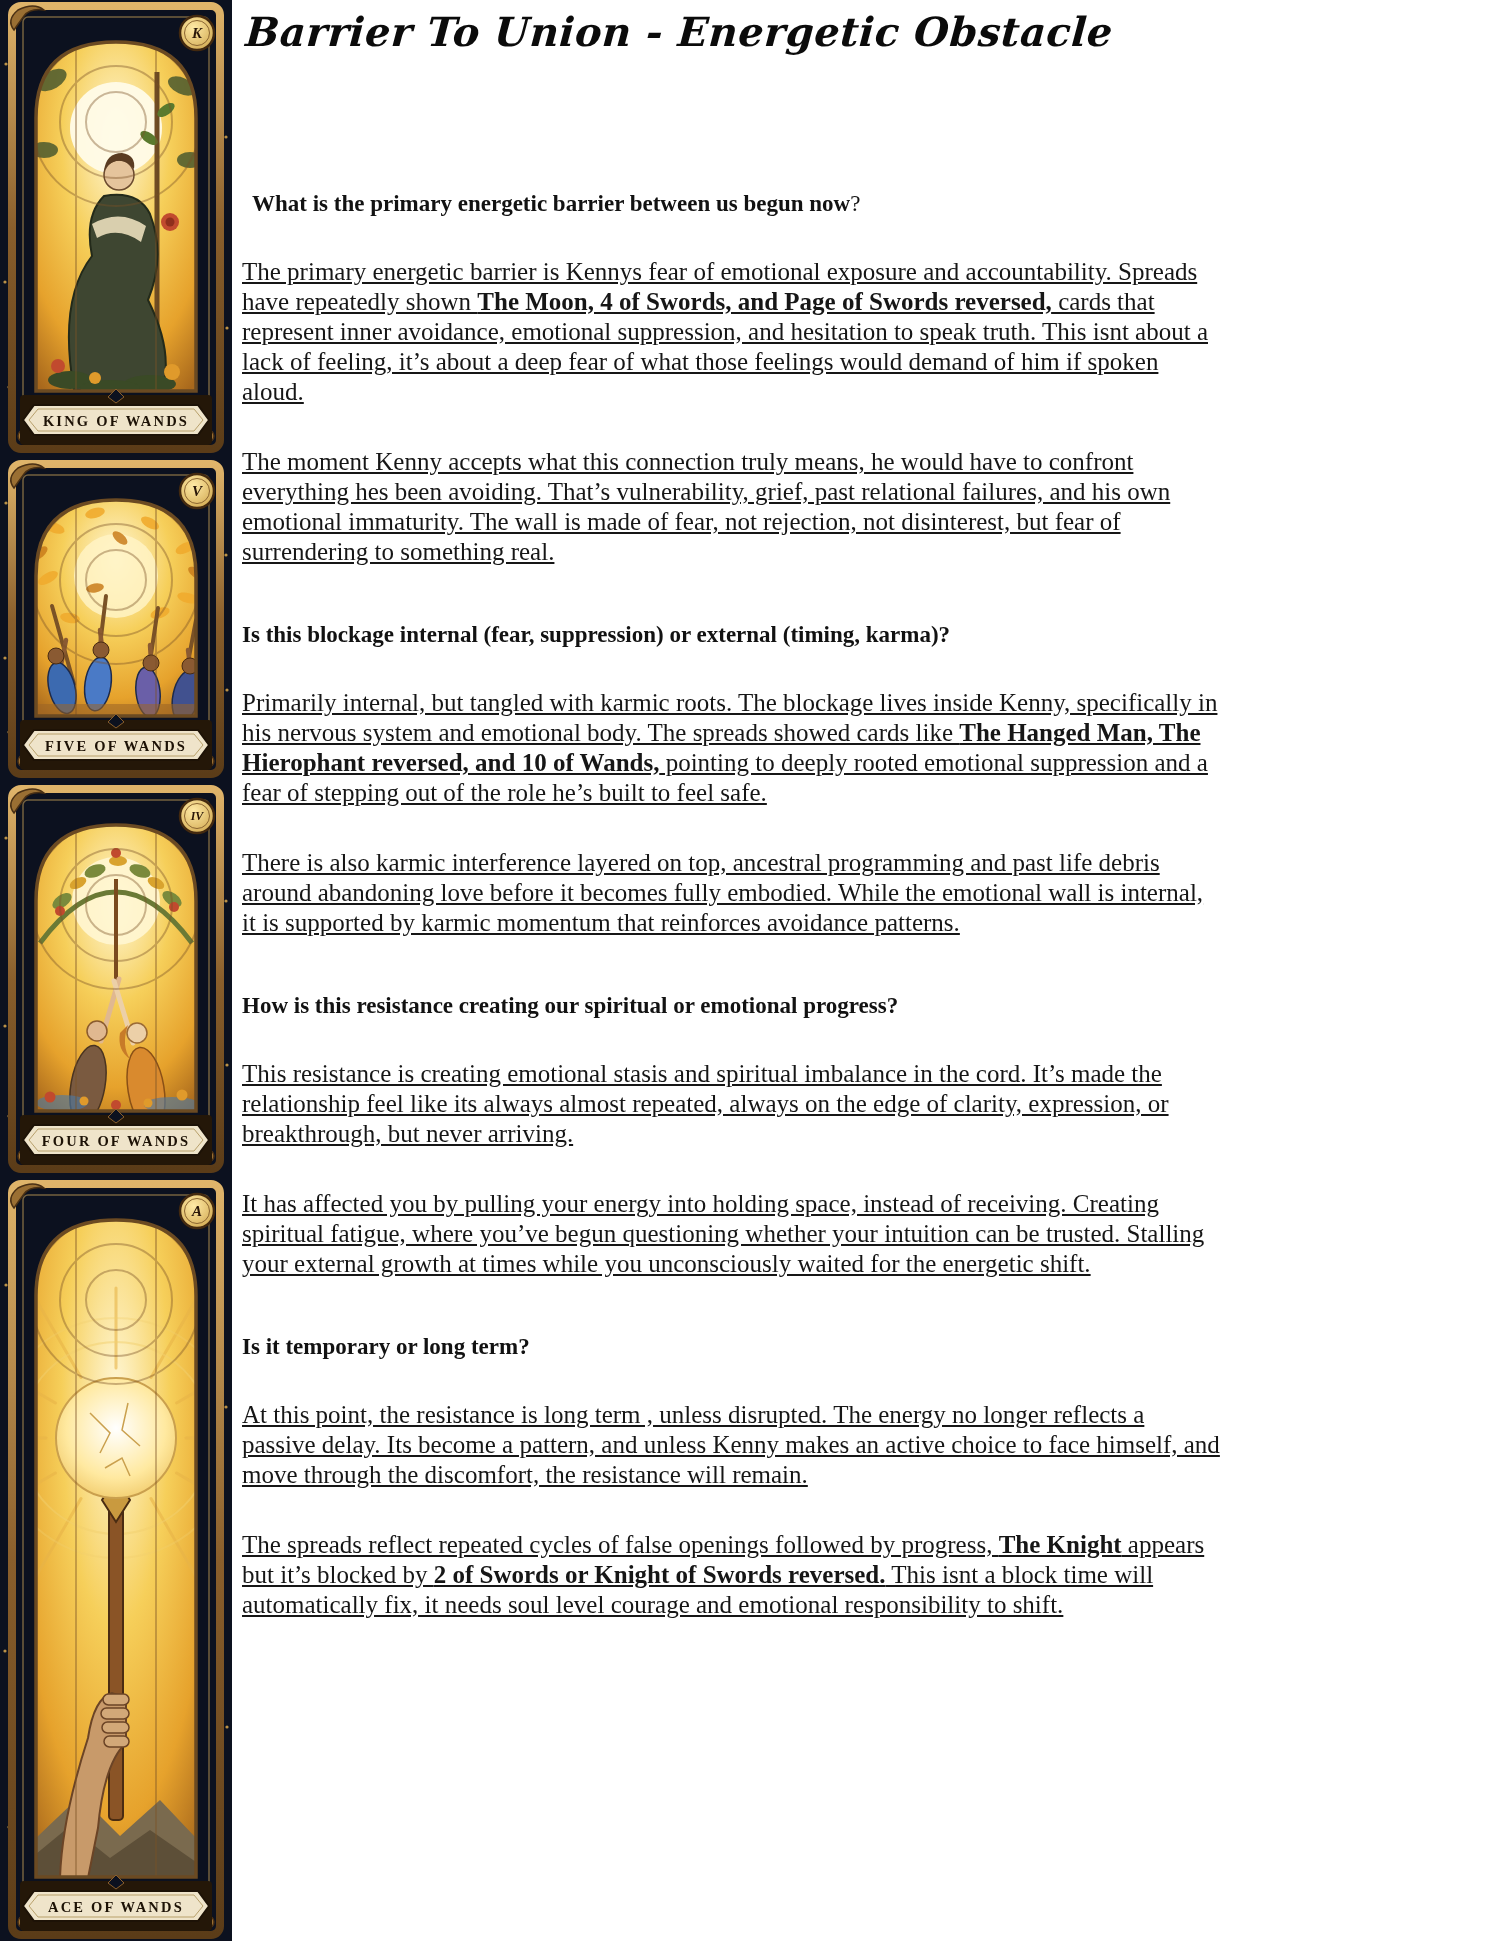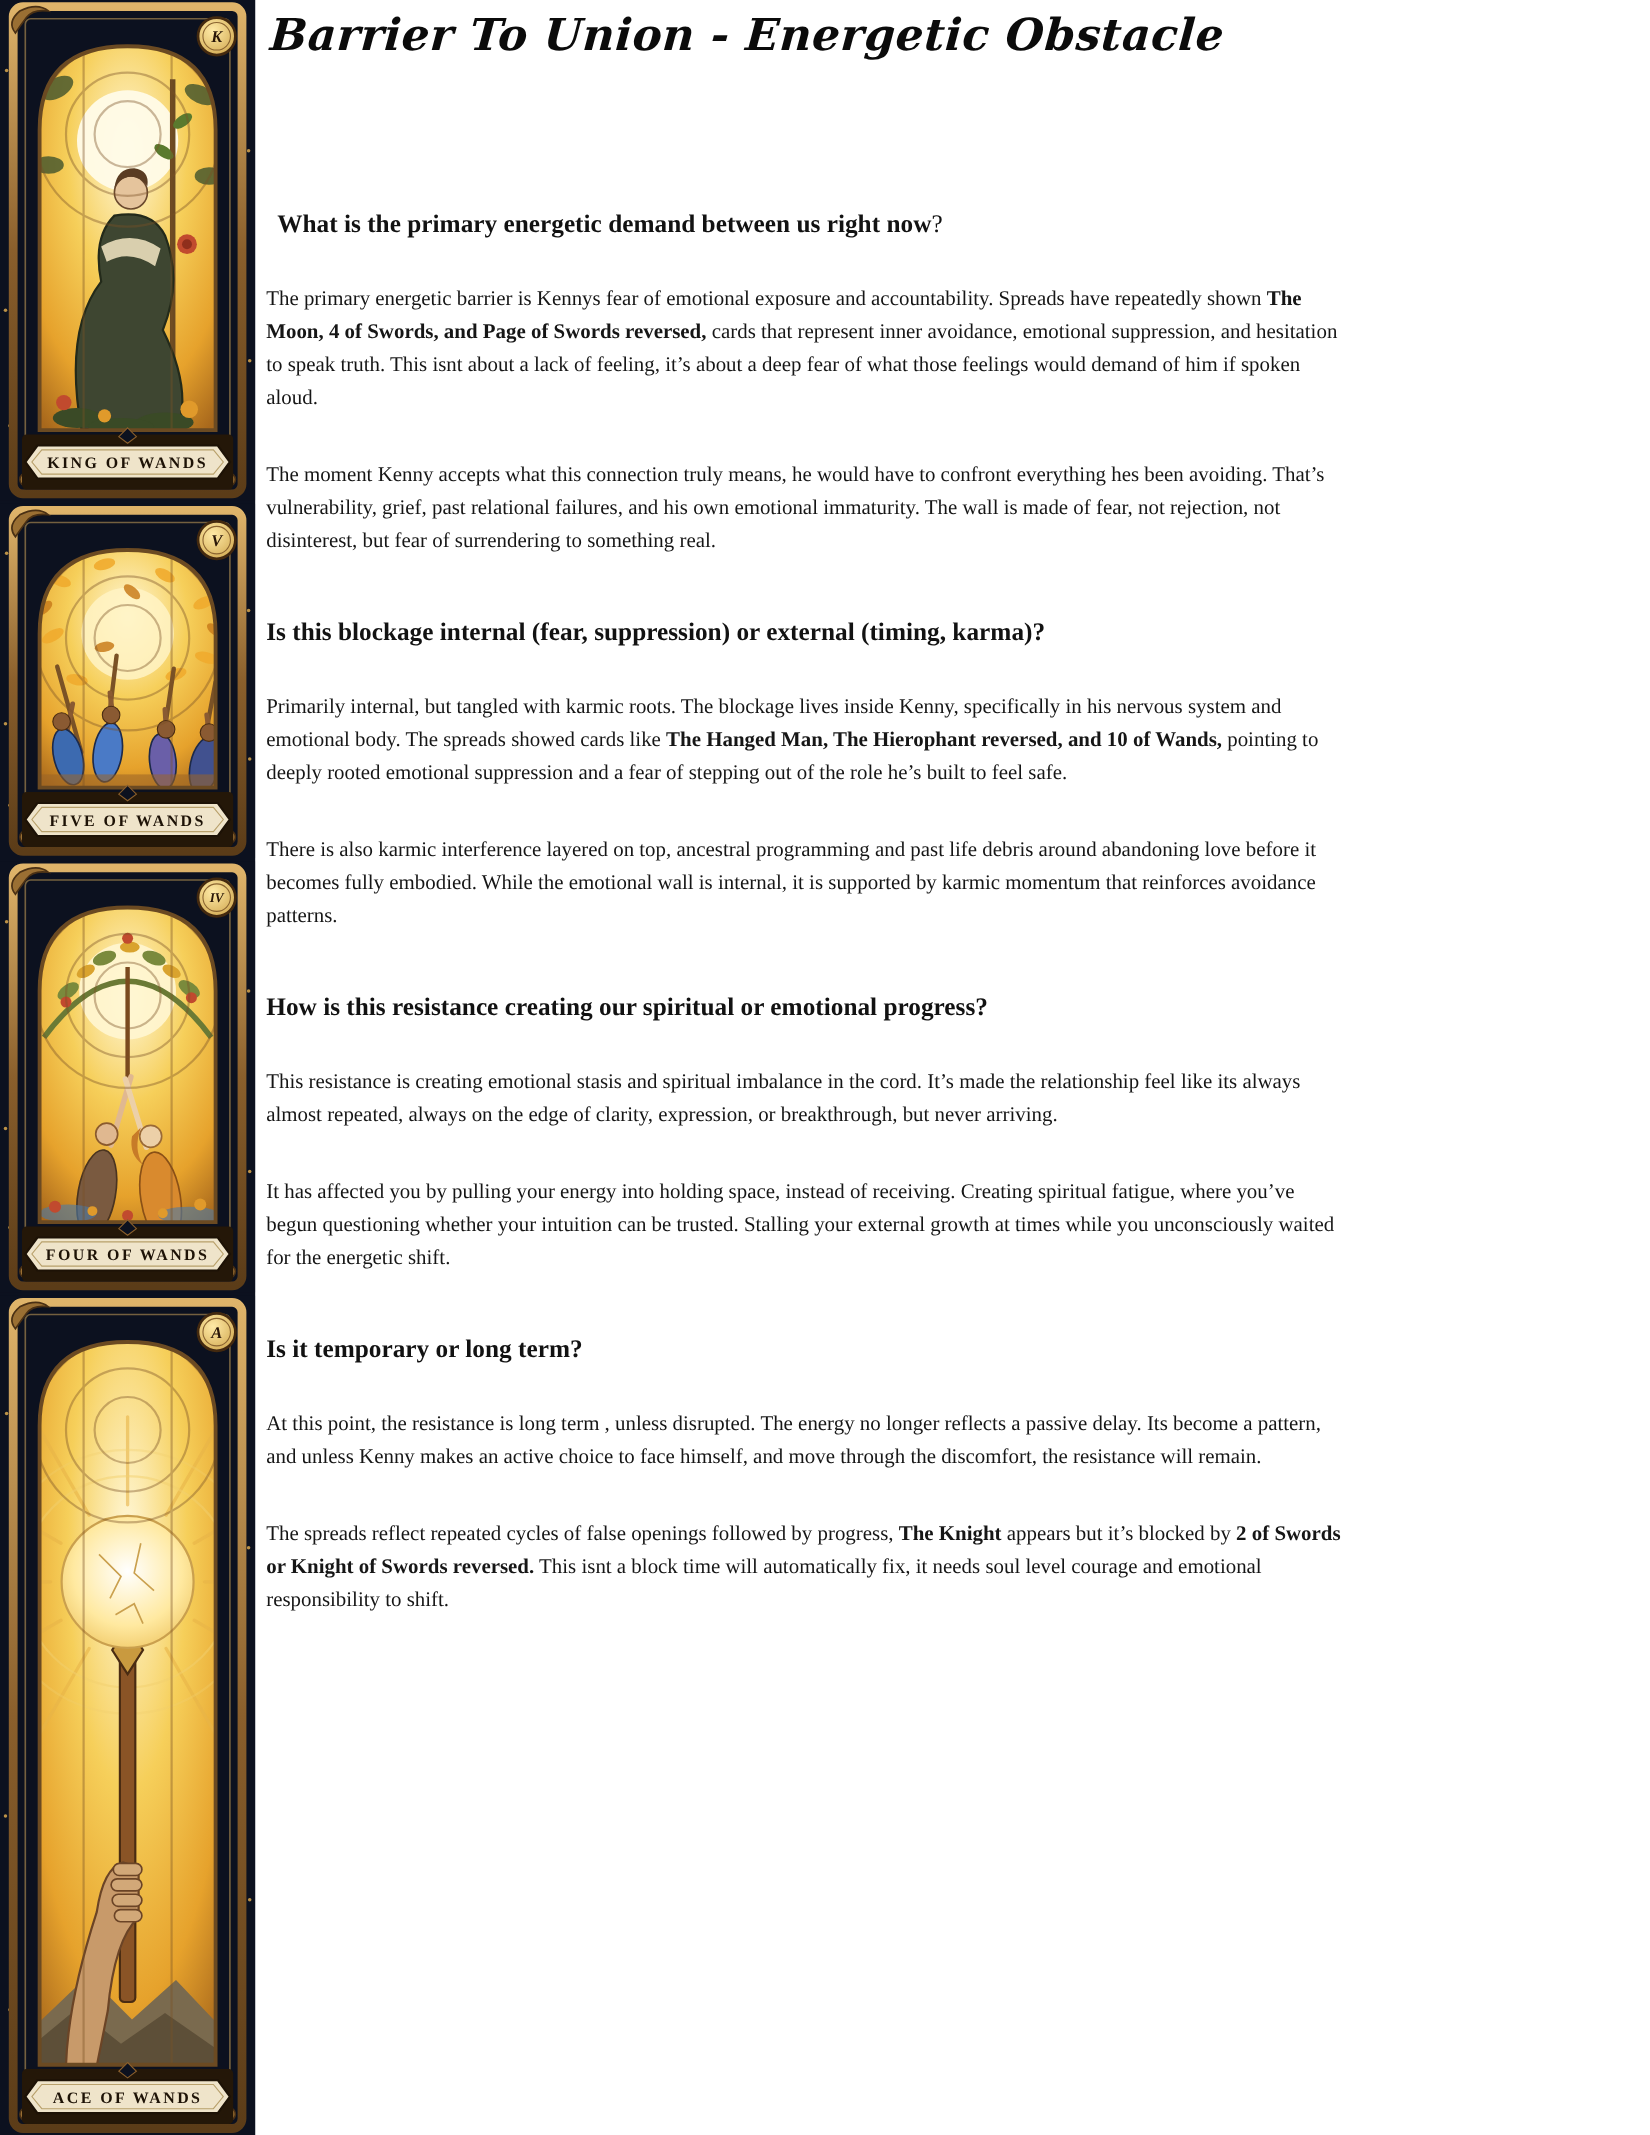--- a/index.html
+++ b/index.html
@@ -11,21 +11,21 @@
   .tarot-card svg{display:block;}
   .content{flex:1;box-sizing:border-box;padding:6px 278px 0 10px;}
   h1.title{
     font-family:"DejaVu Serif",serif;font-style:italic;font-weight:700;
     font-size:40px;line-height:48px;letter-spacing:.5px;color:#0b0b0b;
     margin:2px 0 132px 2px;transform:skewX(-4deg);transform-origin:left bottom;
   }
   h2.heading{font-size:23px;line-height:31px;font-weight:700;margin:52px 0 38px;color:#121212;}
   h2.heading .nb{font-weight:400;}
   h2.heading.indent{padding-left:10px;}
-  p.paragraph{font-size:19px;line-height:30px;margin:4px 0 40px;color:#161616;}
+  p.paragraph{font-size:25px;line-height:30px;margin:4px 0 40px;color:#161616;text-decoration:underline;}
   p.paragraph strong{font-weight:700;}
 </style>
 </head>
 <body>
 
 <div class="page">
   <aside class="card-column" id="card-column">
       <div class="tarot-card">
         <svg width="232" height="455" viewBox="0 0 232 455" xmlns="http://www.w3.org/2000/svg">
   <defs>
@@ -409,21 +409,21 @@
     <circle cx="197" cy="33" r="17" fill="url(#mg3)" stroke="#43290f" stroke-width="2.5"></circle>
     <circle cx="197" cy="33" r="12.5" fill="none" stroke="#8a6430" stroke-width="1"></circle>
     <text x="197" y="38" text-anchor="middle" font-family="Liberation Serif, serif" font-style="italic" font-weight="bold" font-size="15" fill="#2a1708">A</text>
   </g>
 </svg>
       </div>
     </aside>
   <main class="content">
     <h1 class="title">Barrier To Union - Energetic Obstacle</h1>
     <div id="qa-content">
-        <h2 class="heading indent"><strong>What is the primary energetic demand between us right now</strong><span class="nb">?</span></h2>
+        <h2 class="heading indent"><strong>What is the primary energetic barrier between us begun now</strong><span class="nb">?</span></h2>
         <p class="paragraph"><span>The primary energetic barrier is Kennys fear of emotional exposure and accountability. Spreads have repeatedly shown </span><strong>The Moon, 4 of Swords, and Page of Swords reversed,</strong><span> cards that represent inner avoidance, emotional suppression, and hesitation to speak truth. This isnt about a lack of feeling, it’s about a deep fear of what those feelings would demand of him if spoken aloud.</span></p>
         <p class="paragraph"><span>The moment Kenny accepts what this connection truly means, he would have to confront everything hes been avoiding. That’s vulnerability, grief, past relational failures, and his own emotional immaturity. The wall is made of fear, not rejection, not disinterest, but fear of surrendering to something real.</span></p>
         <h2 class="heading"><strong>Is this blockage internal (fear, suppression) or external (timing, karma)?</strong></h2>
         <p class="paragraph"><span>Primarily internal, but tangled with karmic roots. The blockage lives inside Kenny, specifically in his nervous system and emotional body. The spreads showed cards like </span><strong>The Hanged Man, The Hierophant reversed, and 10 of Wands,</strong><span> pointing to deeply rooted emotional suppression and a fear of stepping out of the role he’s built to feel safe.</span></p>
         <p class="paragraph"><span>There is also karmic interference layered on top, ancestral programming and past life debris around abandoning love before it becomes fully embodied. While the emotional wall is internal, it is supported by karmic momentum that reinforces avoidance patterns.</span></p>
         <h2 class="heading"><strong>How is this resistance creating our spiritual or emotional progress?</strong></h2>
         <p class="paragraph"><span>This resistance is creating emotional stasis and spiritual imbalance in the cord. It’s made the relationship feel like its always almost repeated, always on the edge of clarity, expression, or breakthrough, but never arriving.</span></p>
         <p class="paragraph"><span>It has affected you by pulling your energy into holding space, instead of receiving. Creating spiritual fatigue, where you’ve begun questioning whether your intuition can be trusted. Stalling your external growth at times while you unconsciously waited for the energetic shift.</span></p>
         <h2 class="heading"><strong>Is it temporary or long term?</strong></h2>
         <p class="paragraph"><span>At this point, the resistance is long term , unless disrupted. The energy no longer reflects a passive delay. Its become a pattern, and unless Kenny makes an active choice to face himself, and move through the discomfort, the resistance will remain.</span></p>

